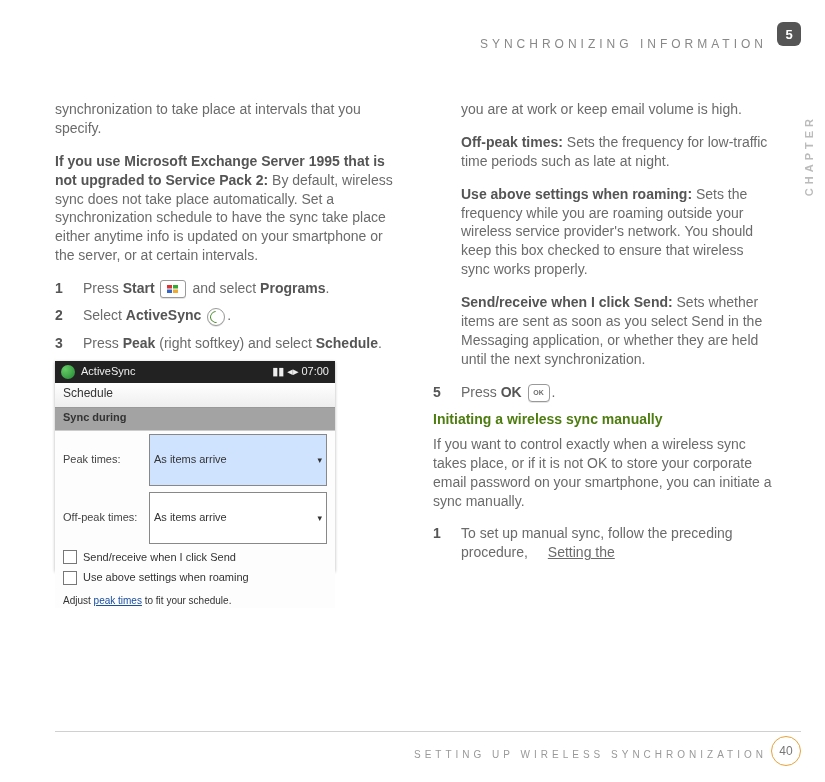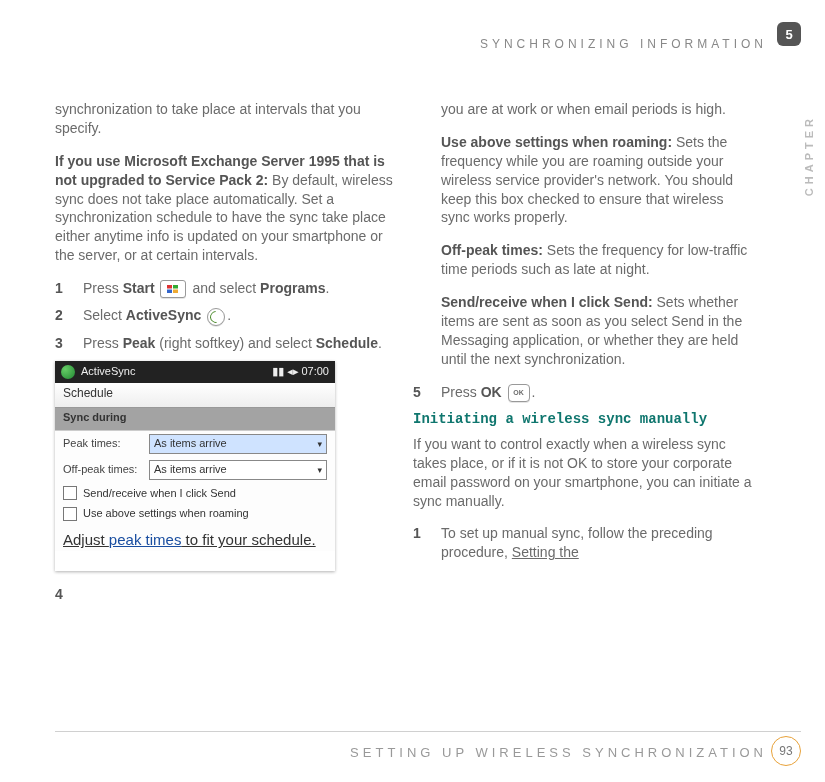--- a/index.html
+++ b/index.html
@@ -45,21 +45,21 @@
     letter-spacing: 4px;
     color: #bbb;
     font-weight: bold;
   }
   .content {
     position: absolute;
     top: 100px;
     left: 55px;
     width: 720px;
     display: flex;
-    gap: 16px;
+    gap: 36px;
   }
   .col {
     width: 342px;
     font-size: 14px;
     line-height: 1.35;
   }
   .para { margin-bottom: 14px; }
   b { color: #555; font-weight: bold; }
   .step {
     display: flex;
@@ -153,56 +153,54 @@
   }
   .ss-label { width: 80px; color:#444; }
   .ss-select {
     flex: 1;
     height: 18px;
     border: 1px solid #888;
     background: #fff;
     display: flex;
     align-items: center;
     justify-content: space-between;
-    padding: 0 4px;
+    padding: 16px 4px;
     font-size: 11px;
     color: #333;
   }
   .ss-select.hi { background:#cfe3ff; }
   .ss-caret { font-size:9px; color:#333; }
   .ss-check {
     width:12px; height:12px; border:1px solid #777; background:#fff; flex:none;
   }
   .ss-footer {
     padding: 6px 8px 0 8px;
-    font-size: 15px;
+    font-size: 10px;
     color:#333;
-    text-decoration:underline;
   }
   .ss-link { color: #1a4ea0; text-decoration: underline; }
   .subhead {
     font-weight: bold;
-    color: #0f766e;
+    color: #4d7c0f;
     margin-bottom: 6px;
     margin-top: 6px;
-    font-family: Liberation Mono, monospace;
-  }
-  .underline { text-decoration: underline; }
+  }
+  .underline { text-decoration: underline; margin-left: 16px; }
   .footer-line {
     position: absolute;
     left: 55px;
     right: 24px;
     bottom: 50px;
     border-top: 1px solid #d0d0d0;
   }
   .footer {
     position: absolute;
     right: 58px;
     bottom: 22px;
-    font-size: 13px;
+    font-size: 10px;
     letter-spacing: 4px;
     color: #999;
   }
   .page-badge {
     position: absolute;
     right: 24px;
     bottom: 16px;
     width: 28px;
     height: 28px;
     border-radius: 50%;
@@ -301,31 +299,31 @@
     </div>
 
     <div class="step">
       <div class="step-num">4</div>
       <div class="step-body">
       </div>
     </div>
   </div>
 
   <div class="col">
-    <div class="para" style="margin-left:28px;">you are at work or when email periods is high.</div>
+    <div class="para" style="margin-left:28px;">you are at work or keep email volume is high.</div>
+
+    <div class="para" style="margin-left:28px;">
+      <b>Off-peak times:</b><span> Sets the frequency for low-traffic time periods such as late at night.</span>
+    </div>
 
     <div class="para" style="margin-left:28px;">
       <b>Use above settings when roaming:</b><span> Sets the frequency while you are roaming outside your wireless service provider's network. You should keep this box checked to ensure that wireless sync works properly.</span>
     </div>
 
     <div class="para" style="margin-left:28px;">
-      <b>Off-peak times:</b><span> Sets the frequency for low-traffic time periods such as late at night.</span>
-    </div>
-
-    <div class="para" style="margin-left:28px;">
       <b>Send/receive when I click Send:</b><span> Sets whether items are sent as soon as you select Send in the Messaging application, or whether they are held until the next synchronization.</span>
     </div>
 
     <div class="step">
       <div class="step-num">5</div>
       <div class="step-body">
         <span>Press </span><b>OK</b>
         <span class="inline-icon" style="width:20px;border-radius:4px;font-size:7px;font-weight:bold;">OK</span><span>.</span>
       </div>
     </div>
@@ -338,13 +336,13 @@
       <div class="step-body">
         <span>To set up manual sync, follow the preceding procedure, </span><span class="underline">Setting the</span>
       </div>
     </div>
   </div>
 
 </div>
 
 <div class="footer-line"></div>
 <div class="footer">SETTING UP WIRELESS SYNCHRONIZATION</div>
-<div class="page-badge">93</div>
+<div class="page-badge">40</div>
 
 </body></html>

